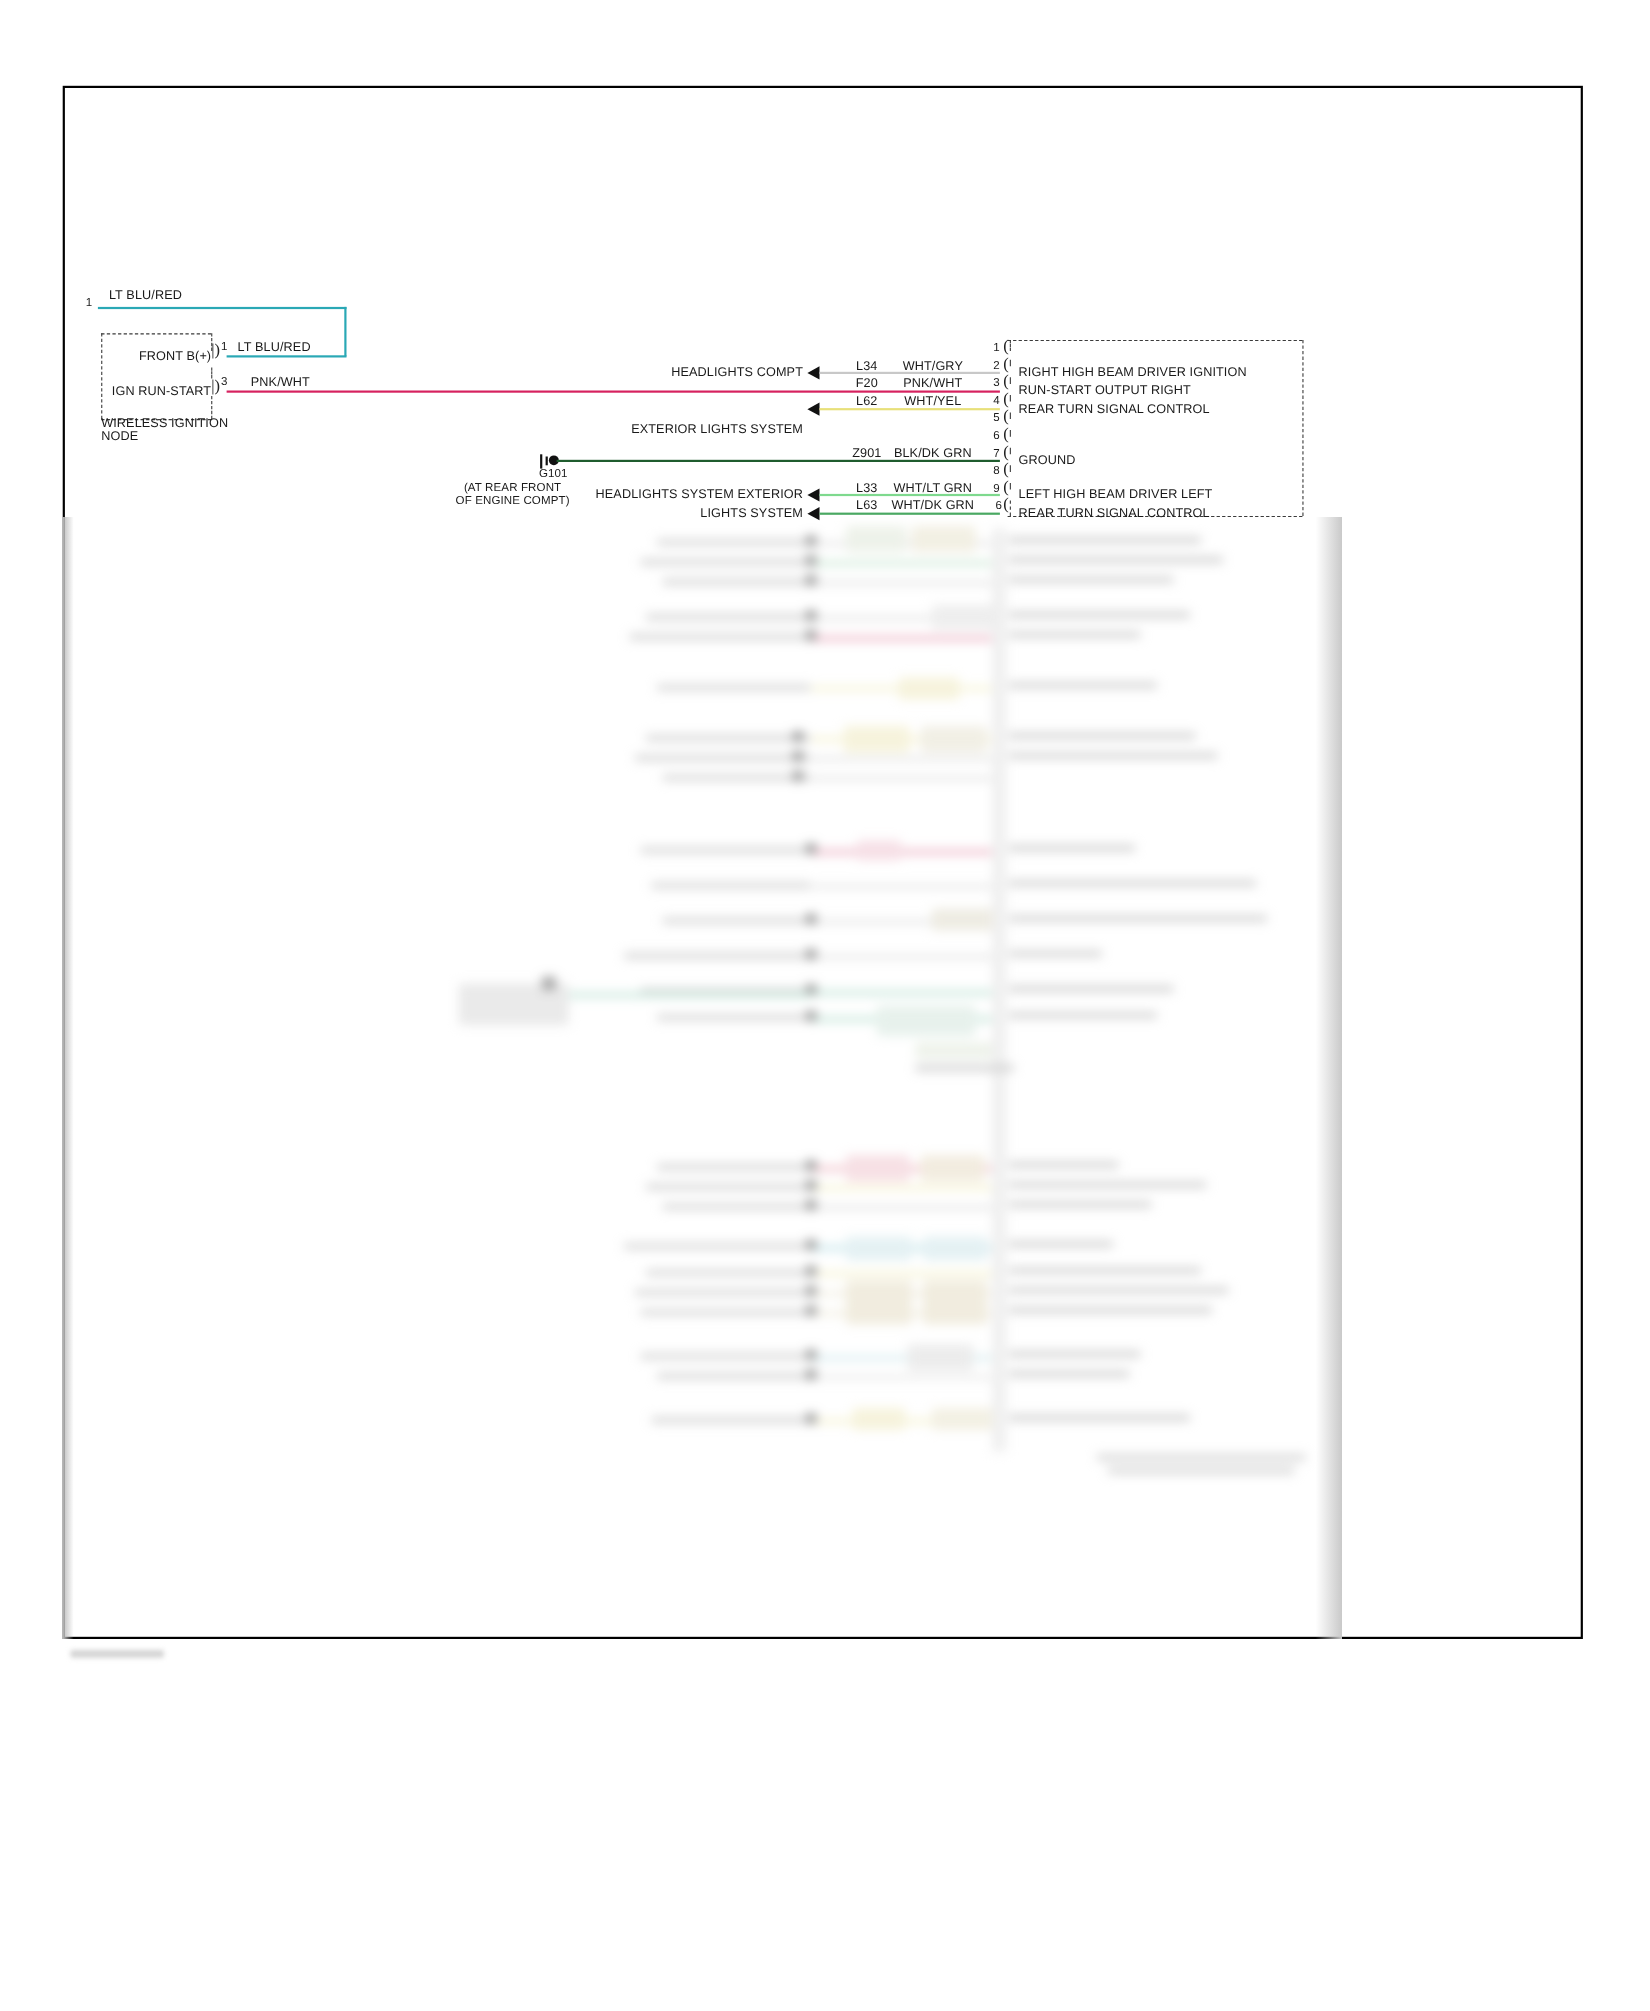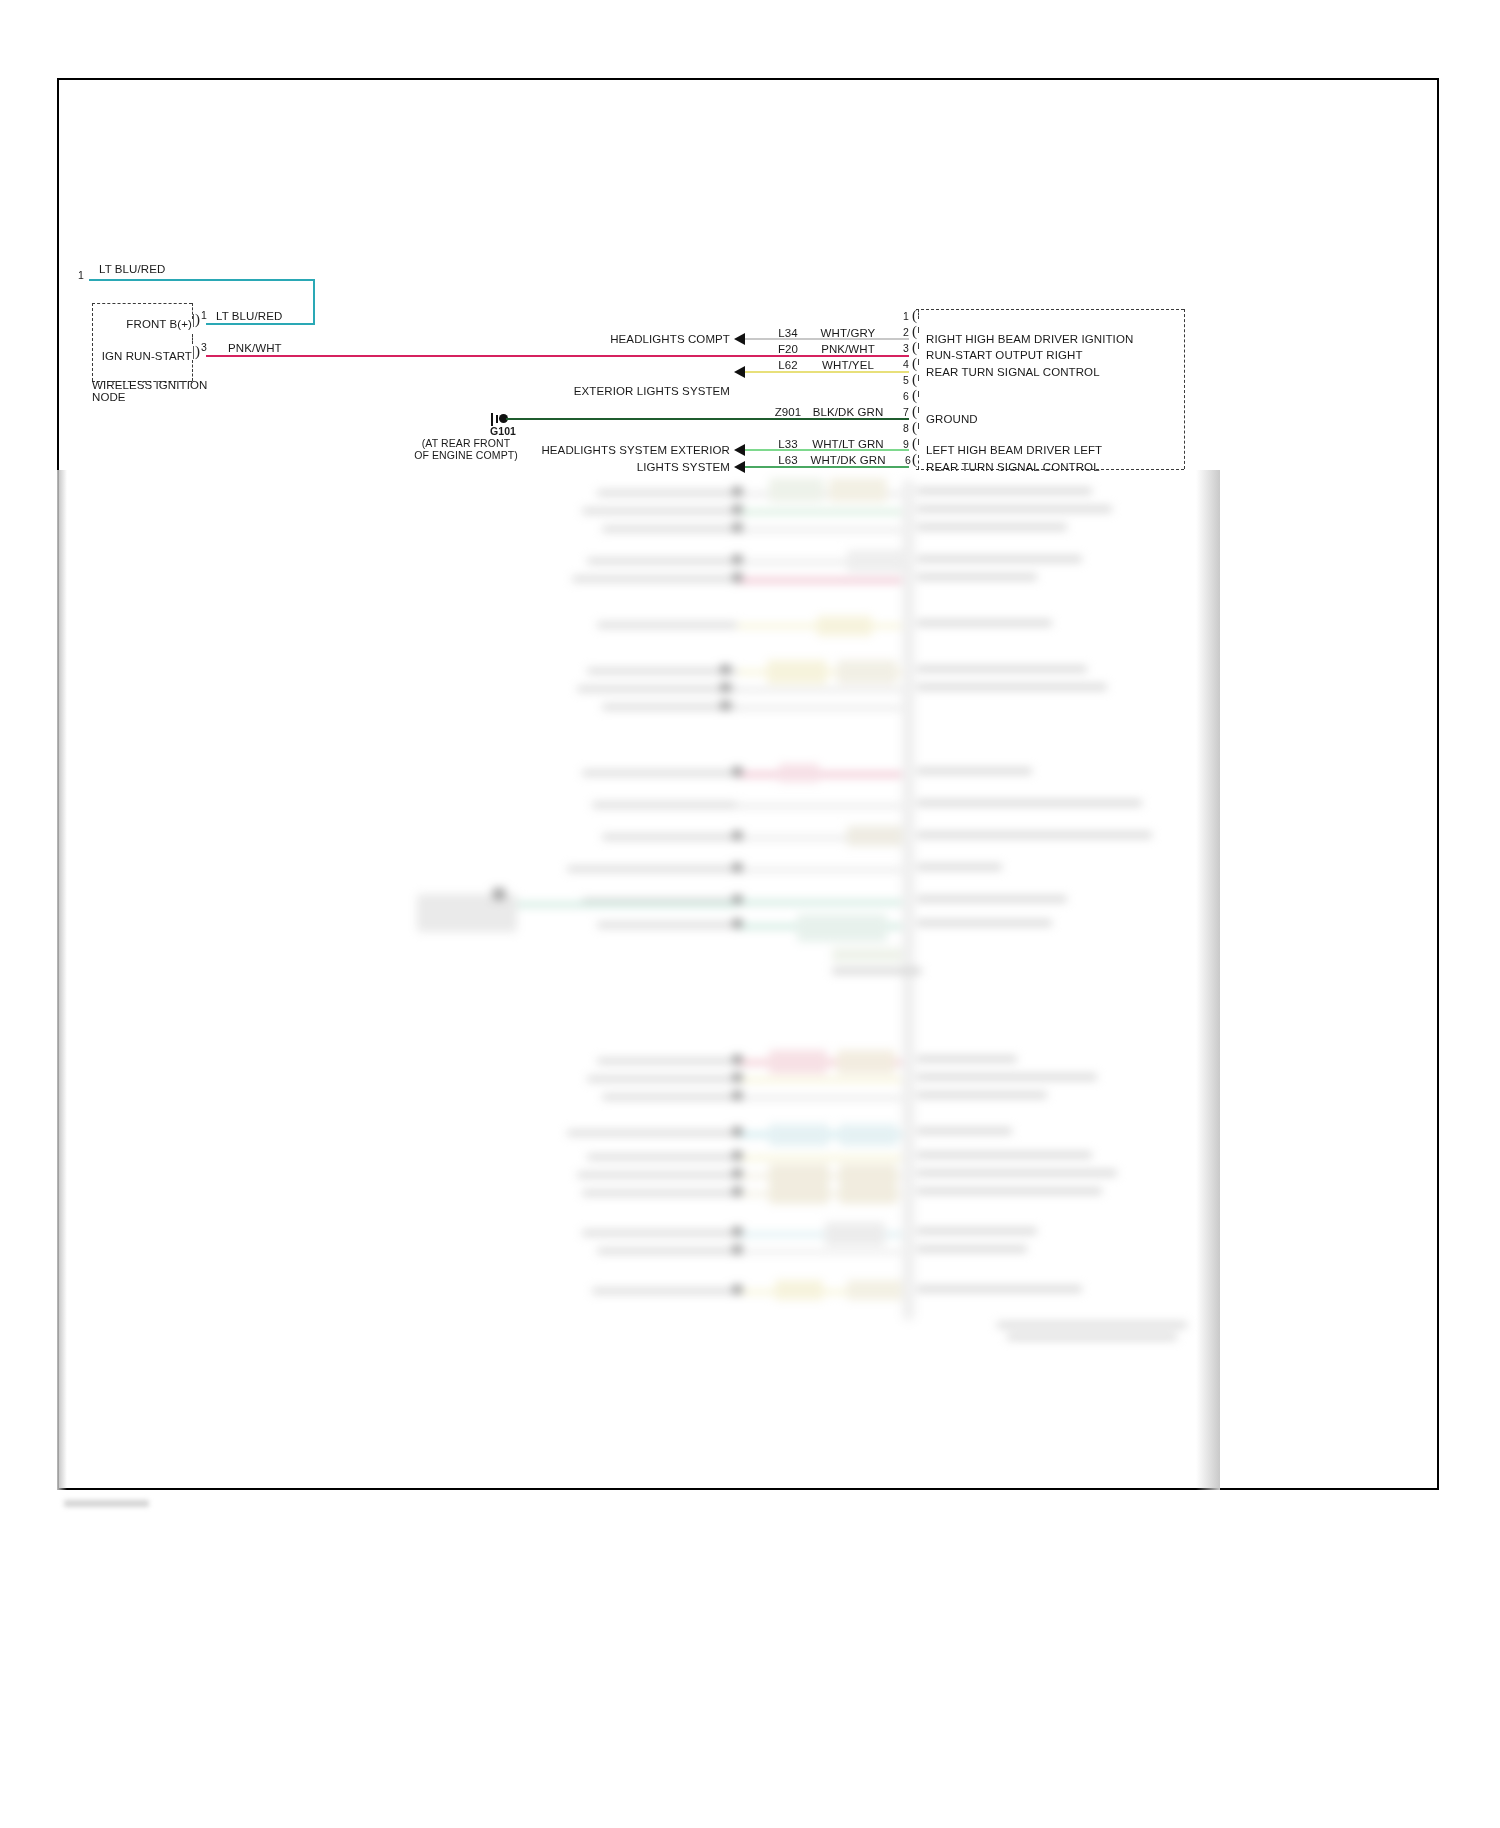--- a/index.html
+++ b/index.html
@@ -77,21 +77,21 @@
   <div class="txt sm" style="left:201px;top:341px;">3</div>
   <div class="txt" style="left:228px;top:342px;">PNK/WHT</div>
   <div class="wire" style="left:206px;top:355px;width:703px;background:#d6215f;"></div>
 
   <div class="txt" style="left:92px;top:379px;">WIRELESS IGNITION</div>
   <div class="txt" style="left:92px;top:391px;">NODE</div>
 
   <div class="gnd-b1" style="left:491px;top:413px;"></div>
   <div class="gnd-b2" style="left:496px;top:415px;"></div>
   <div class="gnd-dot" style="left:499px;top:414px;"></div>
-  <div class="txt c sm" style="left:503px;top:425px;font-weight:bold;">G101</div>
+  <div class="txt c sm" style="left:503px;top:425px;">G101</div>
   <div class="txt c sm" style="left:466px;top:437px;">(AT REAR FRONT</div>
   <div class="txt c sm" style="left:466px;top:449px;">OF ENGINE COMPT)</div>
   <div class="wire" style="left:506px;top:418px;width:403px;background:#1f5c2e;"></div>
 
   <div class="txt r" style="left:730px;top:333px;">HEADLIGHTS COMPT</div>
   <div class="arrow" style="left:734px;top:333px;"></div>
   <div class="wire" style="left:745px;top:338px;width:164px;background:#c8c8c8;"></div>
 
   <div class="txt r" style="left:730px;top:366px;margin-top:19px;">EXTERIOR LIGHTS SYSTEM</div>
   <div class="arrow" style="left:734px;top:366px;"></div>

